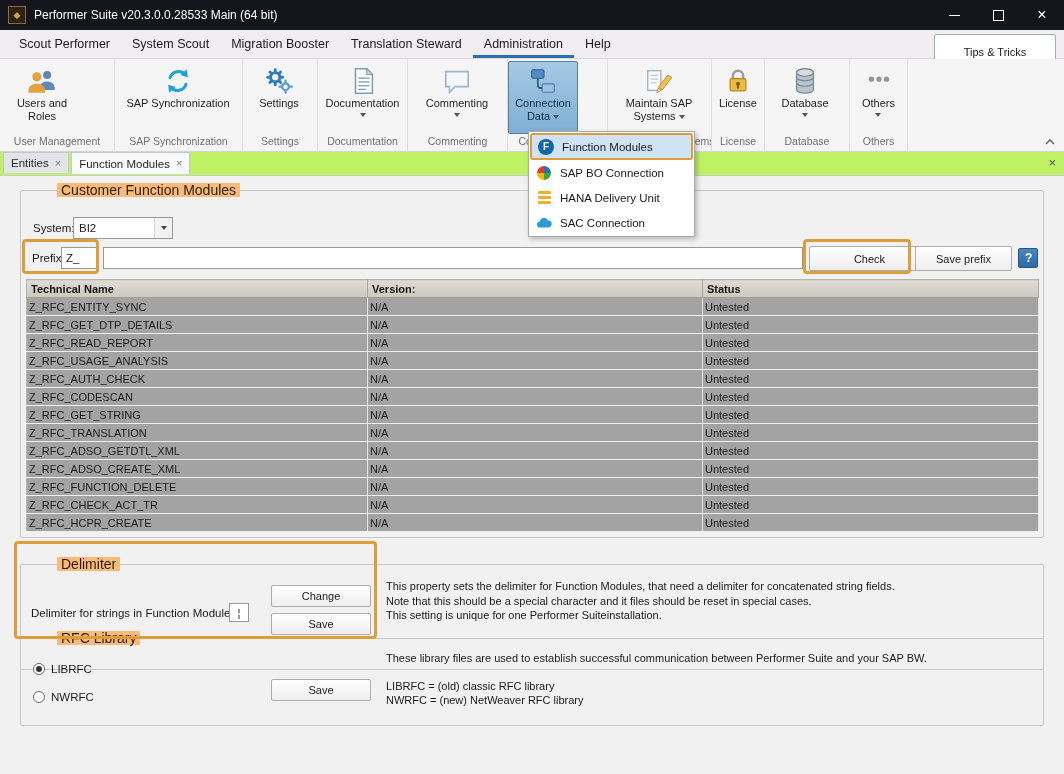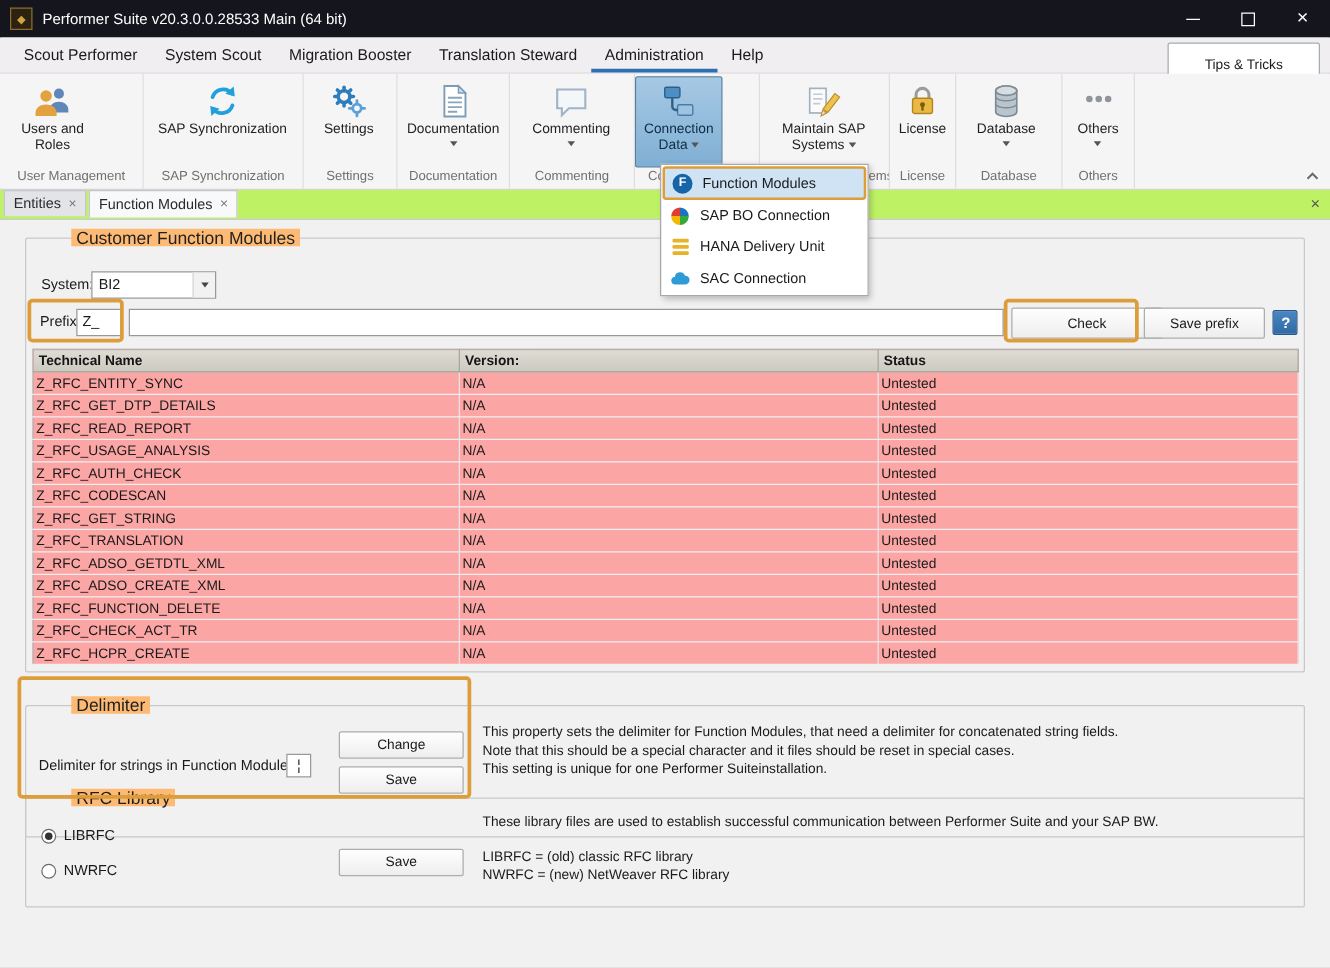--- a/index.html
+++ b/index.html
@@ -53,21 +53,21 @@
   .gb-rfc{left:20px;top:462px;width:1024px;height:88px;}
   .lbl{position:absolute;font-size:11.5px;color:#1a1a1a;white-space:nowrap;}
   .tin{position:absolute;border:1px solid #989898;background:#fff;font-size:11.5px;font-family:inherit;padding:0 4px;box-sizing:border-box;color:#1a1a1a;}
   .btn{position:absolute;background:linear-gradient(#fefefe,#eeeeee);border:1px solid #adadad;border-radius:2px;font-size:11px;font-family:inherit;color:#1a1a1a;}
   .help-btn{position:absolute;width:20px;height:20px;background:linear-gradient(#4a86c0,#2f6aa6);border:1px solid #24568a;border-radius:2px;color:#fff;font-weight:bold;font-size:12px;font-family:inherit;}
   .combo{position:absolute;display:flex;align-items:center;background:#fff;border:1px solid #989898;height:22px;box-sizing:border-box;font-size:11.5px;color:#1a1a1a;}
   .combo .val{flex:1;padding-left:5px;}
   .combo .arrow-box{width:17px;height:100%;display:flex;align-items:center;justify-content:center;border-left:1px solid #d6d6d6;background:#f2f2f2;}
   .darr{width:0;height:0;border-left:3.5px solid transparent;border-right:3.5px solid transparent;border-top:4px solid #444;}
 
-  .fm-table{position:absolute;left:5px;top:88px;width:1013px;border-collapse:collapse;table-layout:fixed;font-size:11px;background:#fca5a5;border:1px solid #b4b2b4;}
+  .fm-table{position:absolute;left:5px;top:88px;width:1013px;border-collapse:collapse;table-layout:fixed;font-size:11px;background:#a3a3a3;border:1px solid #b4b2b4;}
   .fm-table th{height:17px;background:linear-gradient(#dedbd3,#ccc9c1);border-right:1px solid #aaa79f;border-bottom:1px solid #a29f97;text-align:left;padding:0 4px;font-weight:bold;color:#151515;font-size:11px;}
   .fm-table td{height:17px;border-right:1px solid #e6e6e6;border-bottom:1px solid #efefef;padding:0 2px;color:#1a1a1a;white-space:nowrap;overflow:hidden;}
 
   .desc{position:absolute;font-size:11px;color:#1a1a1a;line-height:14.5px;white-space:nowrap;}
   .radio-row{position:absolute;display:flex;align-items:center;gap:6px;}
   .radio{width:12px;height:12px;border:1px solid #6b6b6b;border-radius:50%;background:#fff;display:flex;align-items:center;justify-content:center;box-sizing:border-box;}
   .radio.checked::after{content:"";width:6px;height:6px;border-radius:50%;background:#333;}
   .rlbl{font-size:11.5px;color:#1a1a1a;}
 
   

